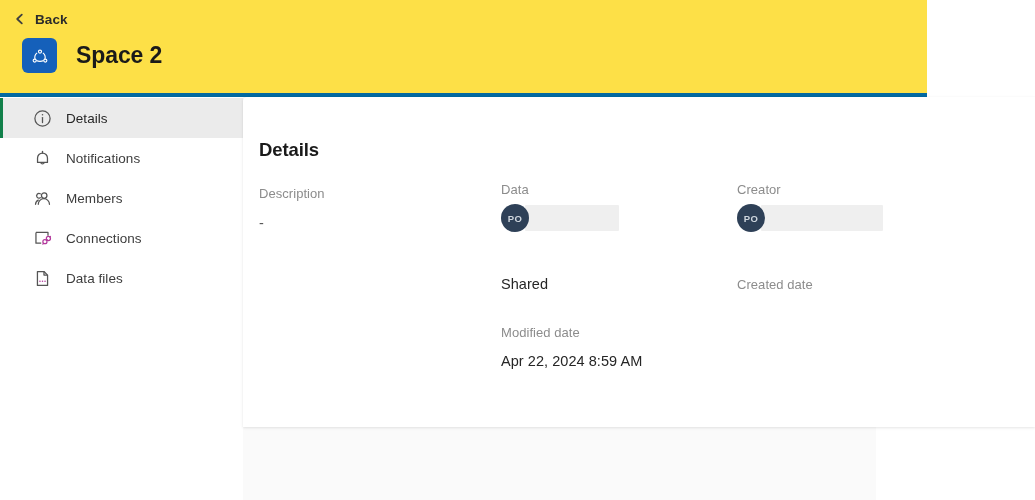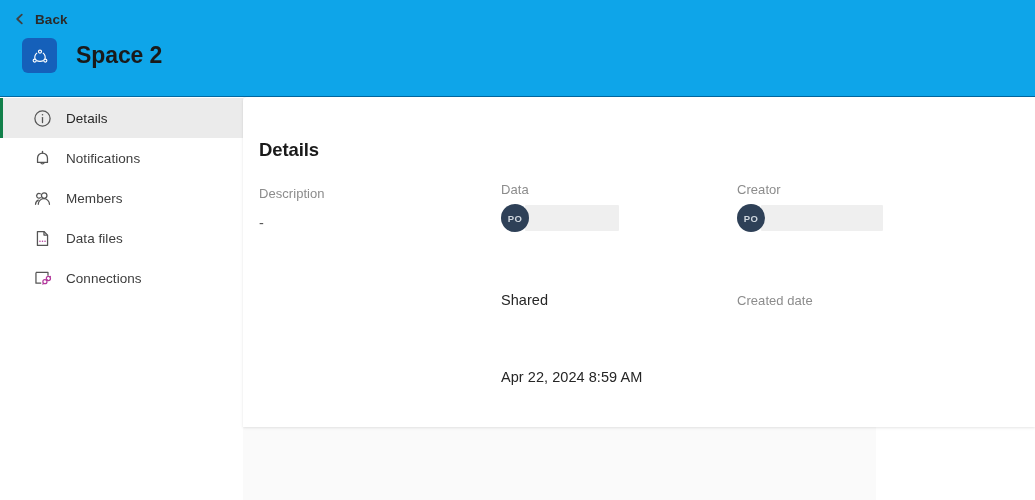--- a/index.html
+++ b/index.html
@@ -21,24 +21,24 @@
     position: relative;
     width: 1035px;
     height: 500px;
     background: #ffffff;
   }
 
   
   .header {
     position: absolute;
     left: 0; top: 0;
-    width: 1035px;
+    width: 927px;
     height: 97px;
-    background: #0ea5e9;
-    border-bottom: 1px solid #0369a1;
+    background: #fde047;
+    border-bottom: 4px solid #0369a1;
   }
 
   .back-link {
     position: absolute;
     left: 14px;
     top: 9px;
     display: flex;
     align-items: center;
     gap: 9px;
     height: 20px;
@@ -190,21 +190,21 @@
     font-size: 13px;
     color: #8c8c8c;
     line-height: 16px;
     letter-spacing: .05px;
   }
 
   .field-value {
     font-size: 14.5px;
     color: #262626;
     line-height: 18px;
-    margin-top: 27px;
+    margin-top: 11px;
     letter-spacing: .05px;
     white-space: nowrap;
   }
 
   .field-value.dash {
     color: #595959;
     margin-top: 12px;
   }
 
   .row-gap { height: 32px; }
@@ -303,51 +303,51 @@
       <div class="nav-item">
         <span class="nav-icon">
           <svg viewBox="0 0 18 18" fill="none" stroke="currentColor" stroke-width="1.2" stroke-linecap="round" stroke-linejoin="round">
             <circle cx="10.6" cy="6.2" r="2.6"></circle>
             <path d="M5.0 14.5 a5.3 5.3 0 0 1 10.6 0"></path>
             <path d="M6.9 4.6 a2.2 2.2 0 1 0 0 3.6"></path>
             <path d="M2.4 14.5 a4.6 4.6 0 0 1 2.6 -4"></path>
           </svg>
         </span>
         <span class="nav-label">Members</span>
-      </div>
-
-      <div class="nav-item">
-        <span class="nav-icon">
-          <svg viewBox="0 0 18 18" fill="none" stroke="currentColor" stroke-width="1.2" stroke-linejoin="round">
-            <path d="M4.2 2.4 h6.2 l3.4 3.4 v9.8 h-9.6 z"></path>
-            <path d="M10.4 2.4 v3.4 h3.4"></path>
-            <circle cx="6.6" cy="11.6" r=".72" fill="#b3399c" stroke="none"></circle>
-            <circle cx="9.0" cy="11.6" r=".72" fill="#b3399c" stroke="none"></circle>
-            <circle cx="11.4" cy="11.6" r=".72" fill="#b3399c" stroke="none"></circle>
-          </svg>
-        </span>
-        <span class="nav-label">Data files</span>
       </div>
 
       <div class="nav-item">
         <span class="nav-icon">
           <svg viewBox="0 0 18 18" fill="none" stroke="currentColor" stroke-width="1.2" stroke-linejoin="round">
             <path d="M2.8 3.2 h11.4 v3.1 M2.8 3.2 v10.2 h5.0"></path>
             <g stroke="#b3399c" stroke-width="1.15">
               <circle cx="11.3" cy="12.0" r="1.95"></circle>
               <circle cx="14.6" cy="9.0" r="1.95"></circle>
               <line x1="12.6" y1="10.8" x2="13.3" y2="10.2" stroke-linecap="round"></line>
               <line x1="9.3" y1="14.3" x2="10.0" y2="13.6" stroke-linecap="round"></line>
               <line x1="15.9" y1="7.6" x2="16.5" y2="7.0" stroke-linecap="round"></line>
             </g>
           </svg>
         </span>
         <span class="nav-label">Connections</span>
       </div>
 
+      <div class="nav-item">
+        <span class="nav-icon">
+          <svg viewBox="0 0 18 18" fill="none" stroke="currentColor" stroke-width="1.2" stroke-linejoin="round">
+            <path d="M4.2 2.4 h6.2 l3.4 3.4 v9.8 h-9.6 z"></path>
+            <path d="M10.4 2.4 v3.4 h3.4"></path>
+            <circle cx="6.6" cy="11.6" r=".72" fill="#b3399c" stroke="none"></circle>
+            <circle cx="9.0" cy="11.6" r=".72" fill="#b3399c" stroke="none"></circle>
+            <circle cx="11.4" cy="11.6" r=".72" fill="#b3399c" stroke="none"></circle>
+          </svg>
+        </span>
+        <span class="nav-label">Data files</span>
+      </div>
+
     </nav>
 
     <section class="card">
 
       <h2 class="card-title">Details</h2>
 
       <div class="fields">
 
         <div class="field-row">
 
@@ -390,20 +390,21 @@
 
         </div>
 
         <div class="row-gap"></div>
 
         <div class="field-row">
 
           <div class="field col-a"></div>
 
           <div class="field col-b">
+            <div class="field-label">Modified date</div>
             <div class="field-value">Apr 22, 2024 8:59 AM</div>
           </div>
 
           <div class="field col-c"></div>
 
         </div>
 
       </div>
 
     </section>

